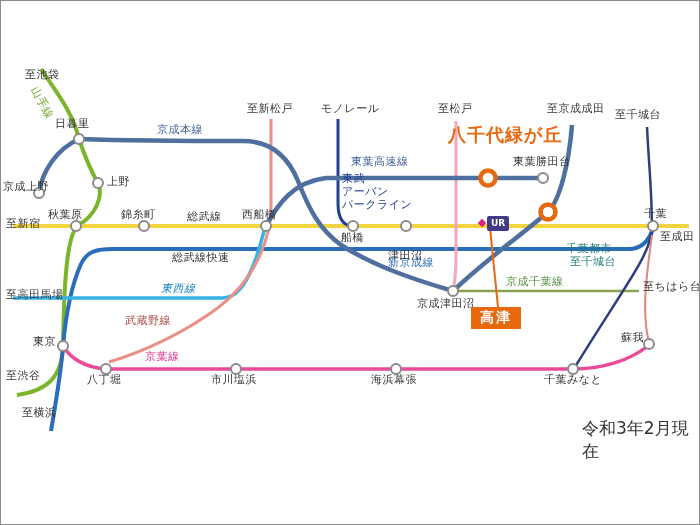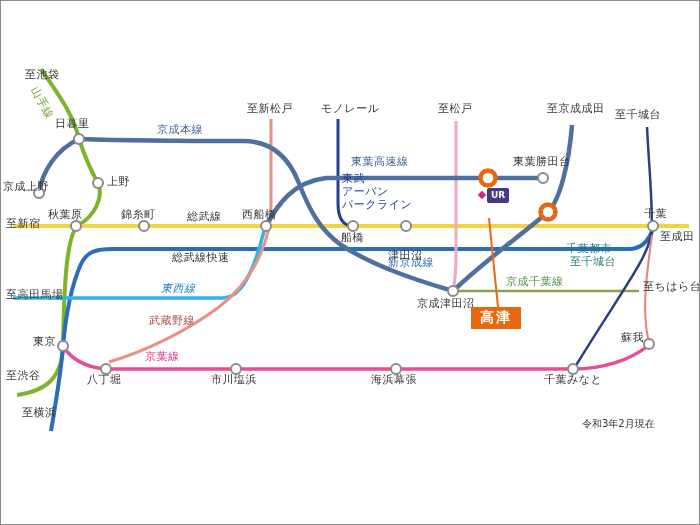--- a/index.html
+++ b/index.html
@@ -15,39 +15,39 @@
   }
   .stn{fill:#ffffff;stroke:#8a8a8a;stroke-width:2;}
   .ring{fill:#ffffff;stroke-width:4.5;}
   .c-green{color:#6fa32a;}
   .c-slate{color:#3d5f94;}
   .c-navy{color:#24418f;}
   .c-blue{color:#2a6db8;}
   .c-cyan{color:#1b84c4;font-style:italic;}
   .c-teal{color:#1b7b74;}
   .c-olive{color:#4e8f3a;}
-  .c-brick{color:#a6453f;margin-left:24px;}
+  .c-brick{color:#a6453f;}
   .c-pink{color:#e0308a;}
   .big-orange{font-size:18px;font-weight:bold;color:#e8680f;letter-spacing:1px;}
   .takatsu-box{
     position:absolute;left:470px;top:306px;width:50px;height:22px;
     background:#e8680f;color:#fff;font-size:14px;font-weight:bold;
     display:flex;align-items:center;justify-content:center;letter-spacing:2px;
   }
   .ur-logo{
-    position:absolute;left:478px;top:186px;width:30px;height:16px;
+    position:absolute;left:478px;top:214px;width:30px;height:16px;
     display:flex;align-items:center;gap:2px;
   }
   .ur-mark{width:6px;height:6px;background:#d4267e;transform:rotate(45deg);flex:0 0 auto;}
   .ur-box{
     flex:1;height:15px;background:#433a85;border-radius:2px;color:#fff;
     font-size:9px;font-weight:bold;display:flex;align-items:center;justify-content:center;
   }
   .rot{transform:rotate(62deg);transform-origin:0 0;}
-  .note{position:absolute;left:581px;top:416px;font-size:10px;color:#333;}
+  .note{position:absolute;left:581px;top:416px;font-size:17px;color:#333;}
 </style>
 </head>
 <body>
 
 <div class="map">
 
   <svg width="700" height="525" viewBox="0 0 700 525">
 
     <path d="M 40 68 C 56 92 72 112 78 138 C 84 156 90 170 97 182 C 103 196 94 214 78 224 C 66 231 63 280 62 345 C 61 376 46 390 16 394" fill="none" stroke-width="4" stroke="#7cb52b"></path>
 
@@ -143,20 +143,21 @@
   <div class="lbl" style="left:643px;top:207px">千葉</div>
   <div class="lbl" style="left:416px;top:297px">京成津田沼</div>
   <div class="lbl" style="left:32px;top:335px">東京</div>
   <div class="lbl" style="left:86px;top:373px">八丁堀</div>
   <div class="lbl" style="left:210px;top:373px">市川塩浜</div>
   <div class="lbl" style="left:370px;top:373px">海浜幕張</div>
   <div class="lbl" style="left:543px;top:373px">千葉みなと</div>
   <div class="lbl" style="left:620px;top:331px">蘇我</div>
   <div class="lbl" style="left:512px;top:155px">東葉勝田台</div>
 
+  <div class="lbl big-orange" style="left:447px;top:124px">八千代緑が丘</div>
 
   <div class="takatsu-box">
     <span>高津</span>
   </div>
 
   <div class="ur-logo">
     <span class="ur-mark"></span>
     <span class="ur-box">UR</span>
   </div>
 

